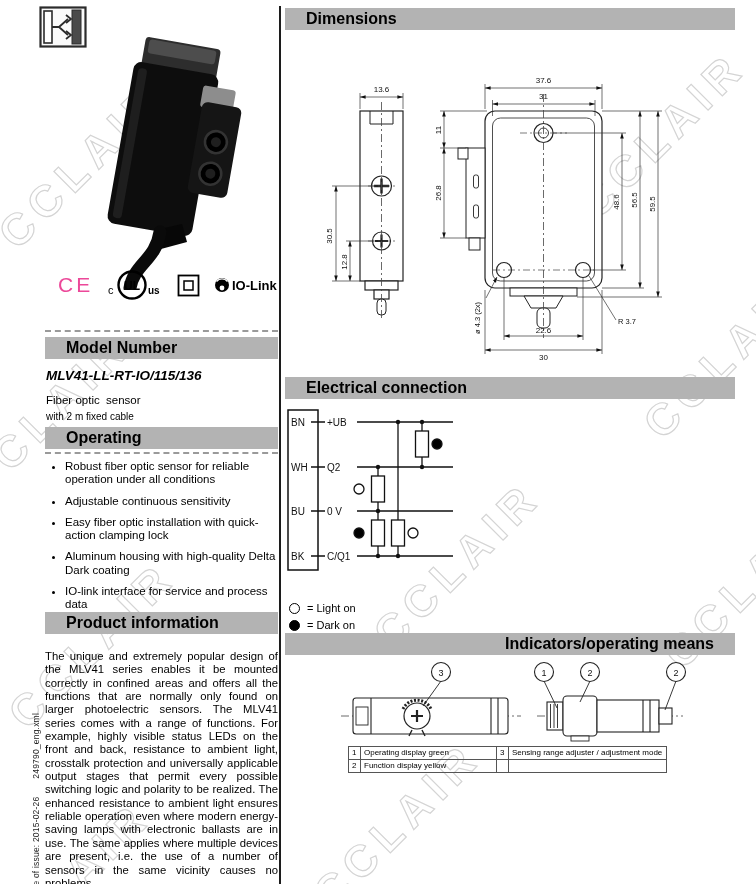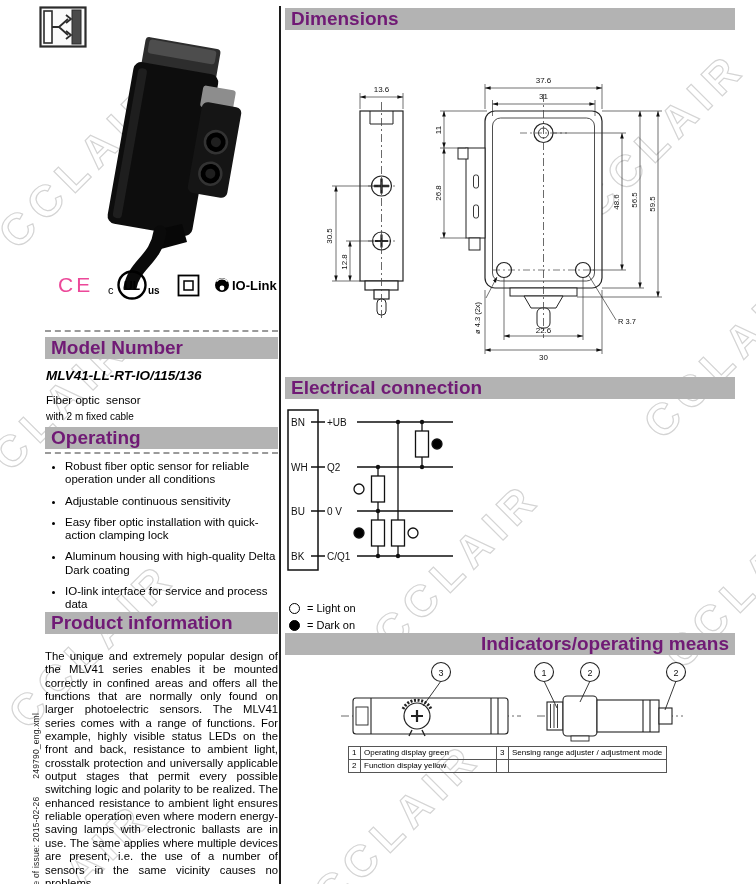--- a/index.html
+++ b/index.html
@@ -3,22 +3,22 @@
 <meta charset="utf-8">
 <style>
   html,body{margin:0;padding:0;background:#fff;}
   .page{position:relative;width:756px;height:884px;background:#fff;overflow:hidden;
         font-family:"Liberation Sans",sans-serif;color:#000;}
   svg{font-family:"Liberation Sans",sans-serif;}
   .wm{position:absolute;font-weight:bold;font-size:44px;letter-spacing:8px;
       color:transparent;-webkit-text-stroke:1.2px #d4d4d4;transform:rotate(-45deg);
       white-space:nowrap;pointer-events:none;user-select:none;}
   .divider{position:absolute;left:279px;top:6px;width:2px;height:878px;background:#1c1c1c;}
-  .sec-header{background:#b3b3b3;font-weight:bold;font-size:19px;line-height:16px;
-      padding:3px 6px;color:#701a75;}
+  .sec-header{background:#b3b3b3;font-weight:bold;font-size:16px;line-height:16px;
+      padding:3px 21px;color:#000000;}
   .col-left-sec{position:absolute;left:45px;width:233px;}
   .col-right-sec{position:absolute;left:285px;width:450px;}
   .dashed-rule{border-top:2px dashed #9a9a9a;height:0;}
   .model-number{font-weight:bold;font-size:13.5px;margin:9px 0 0 1px;font-style:italic;}
   .model-type{font-size:11.5px;margin:11px 1px 0 1px;}
   .model-cable{font-size:10px;margin:5px 0 0 1px;}
   .features-list{margin:6px 0 0 0;padding-left:20px;font-size:11.5px;line-height:13.3px;}
   .features-list li{margin-bottom:8px;}
   .prod-text{font-size:11.3px;line-height:13.35px;text-align:justify;margin-top:16px;}
   .legend-row{font-size:11px;line-height:17px;display:flex;align-items:center;}

